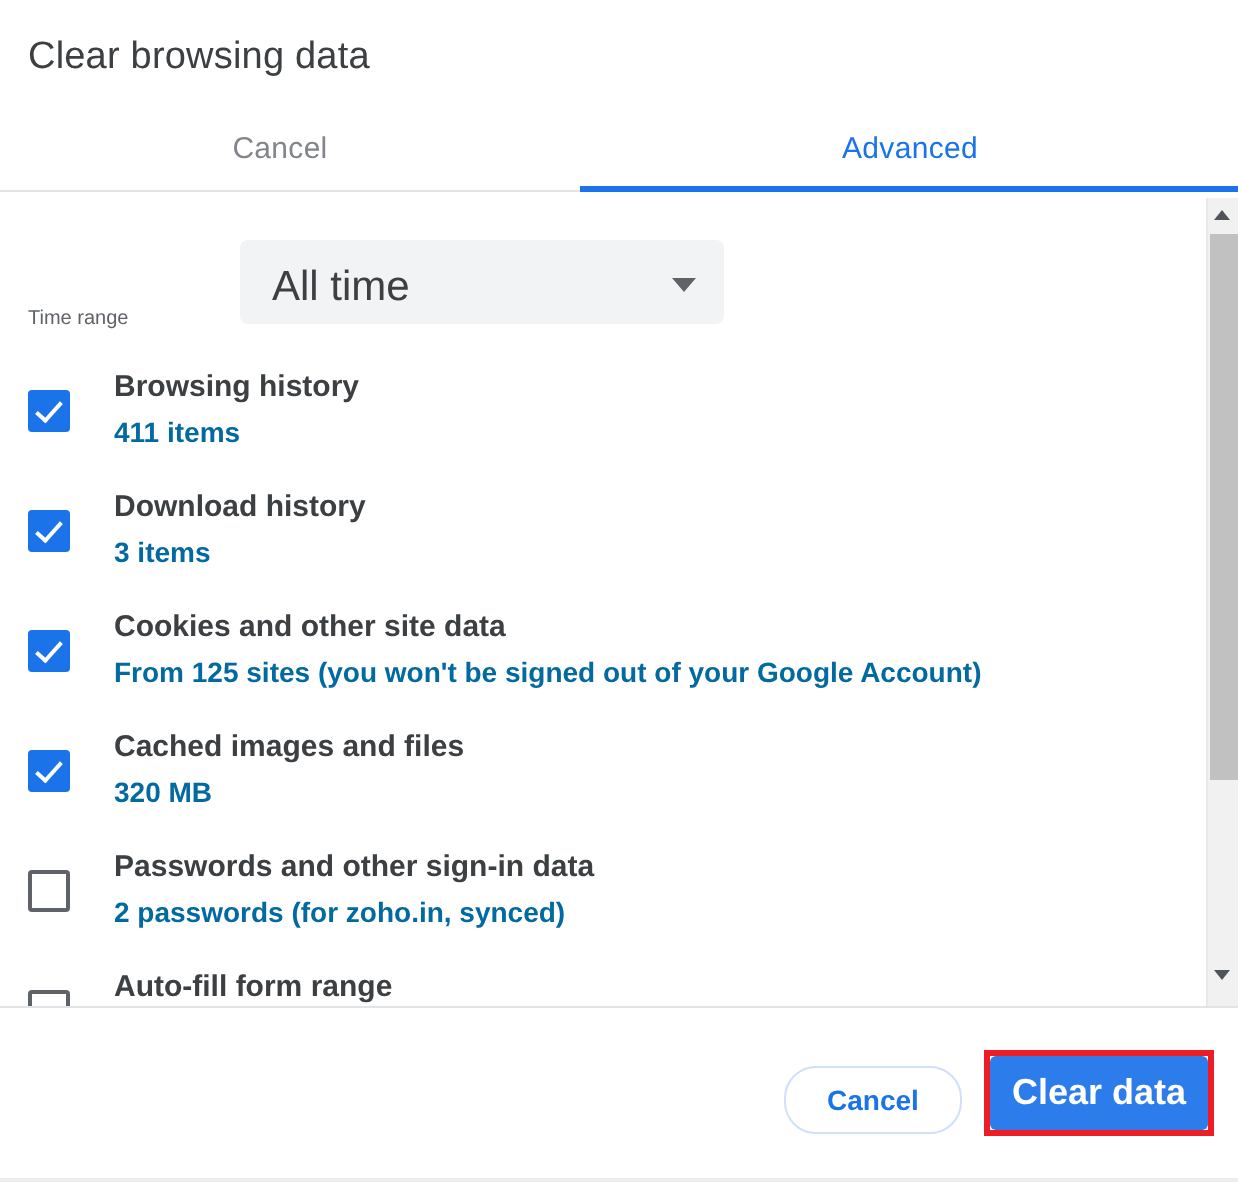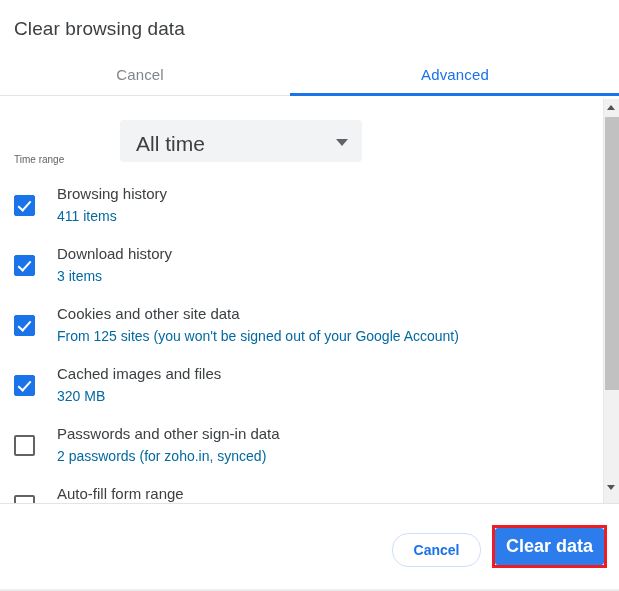--- a/index.html
+++ b/index.html
@@ -138,20 +138,21 @@
   #options-list {
     position: absolute;
     left: 0;
     top: 78px;
     width: 603px;
   }
   .option-row {
     position: relative;
     height: 60px;
     cursor: pointer;
+    font-weight: bold;
   }
   .option-checkbox {
     position: absolute;
     left: 14px;
     top: 18px;
     width: 21px;
     height: 21px;
     box-sizing: border-box;
     border-radius: 2px;
     cursor: pointer;

